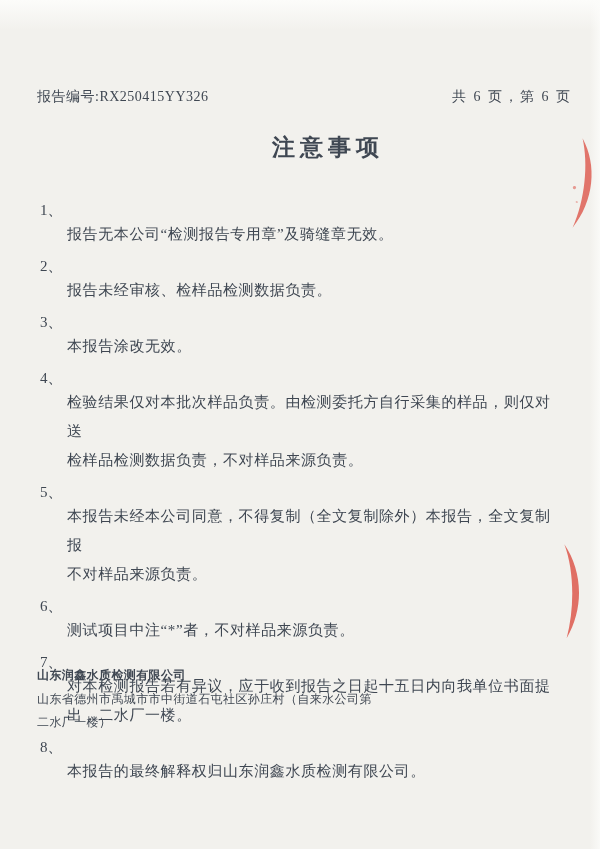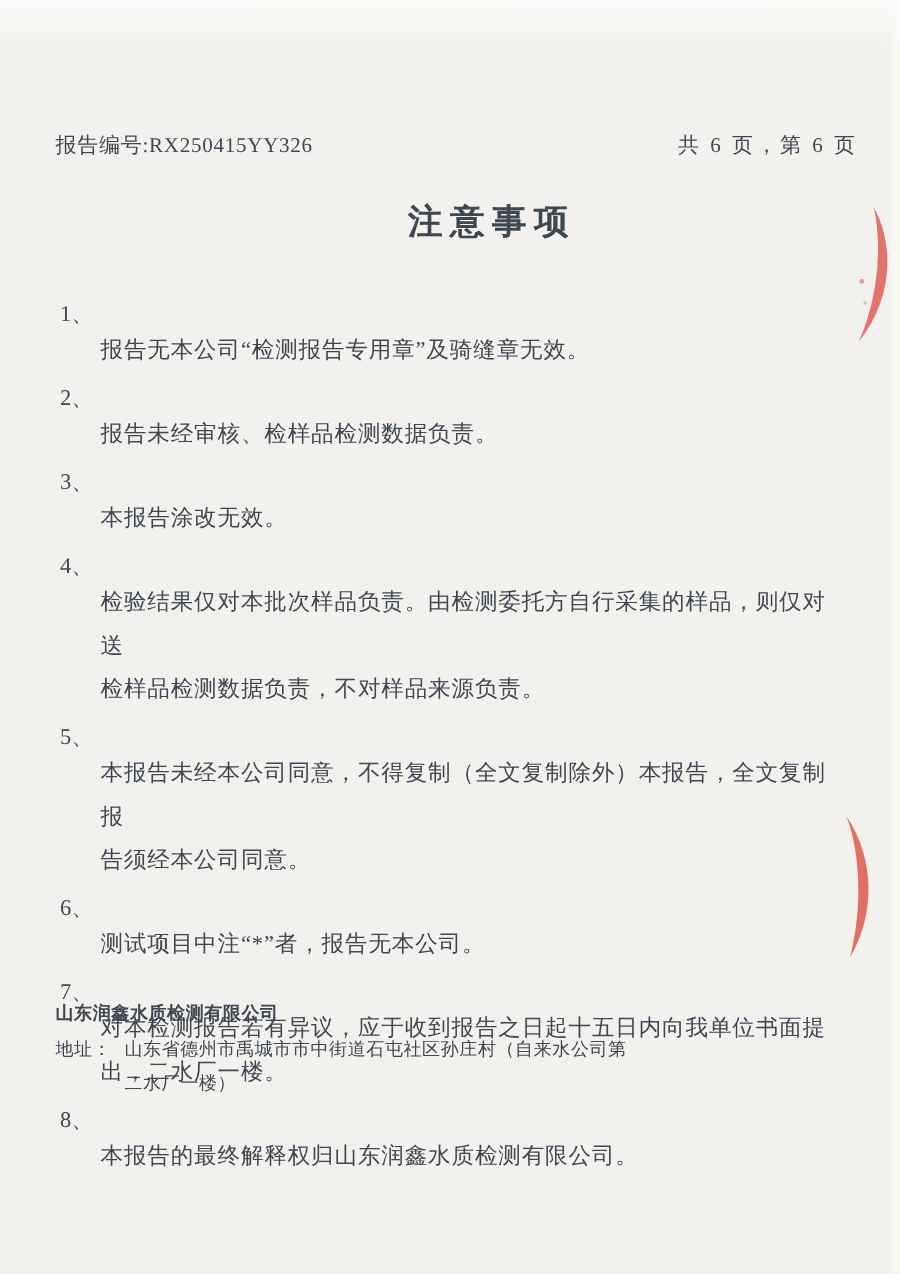--- a/index.html
+++ b/index.html
@@ -75,41 +75,40 @@
         <span class="txt">本报告涂改无效。</span>
       </div>
       <div class="note">
         <span class="num">4、</span>
         <span class="txt">检验结果仅对本批次样品负责。由检测委托方自行采集的样品，则仅对送
 检样品检测数据负责，不对样品来源负责。</span>
       </div>
       <div class="note">
         <span class="num">5、</span>
         <span class="txt">本报告未经本公司同意，不得复制（全文复制除外）本报告，全文复制报
-告须经本公司同意。</span>
+不对样品来源负责。</span>
       </div>
       <div class="note">
         <span class="num">6、</span>
-        <span class="txt">测试项目中注“*”者，报告无本公司。</span>
+        <span class="txt">测试项目中注“*”者，不对样品来源负责。</span>
       </div>
       <div class="note">
         <span class="num">7、</span>
         <span class="txt">对本检测报告若有异议，应于收到报告之日起十五日内向我单位书面提
 出，二水厂一楼。</span>
       </div>
       <div class="note">
         <span class="num">8、</span>
         <span class="txt">本报告的最终解释权归山东润鑫水质检测有限公司。</span>
       </div>
     </div>
 
   <div class="footer">
     <div class="company">山东润鑫水质检测有限公司</div>
     <div class="frow">
-      <span class="flabel">地址：</span>
       <span class="fval">山东省德州市禹城市市中街道石屯社区孙庄村（自来水公司第
 二水厂一楼）</span>
     </div>
   </div>
 
   <svg class="stamp-arc arc1" width="28" height="94" viewBox="0 0 28 94">
     <path d="M5,2 C23,27 24,63 6,92 C15,63 14,27 5,2 Z" fill="#dd5347"></path>
     <circle cx="3" cy="52" r="1.6" fill="#dd5347" opacity=".7"></circle>
     <circle cx="7" cy="66" r="1.1" fill="#dd5347" opacity=".5"></circle>
   </svg>

